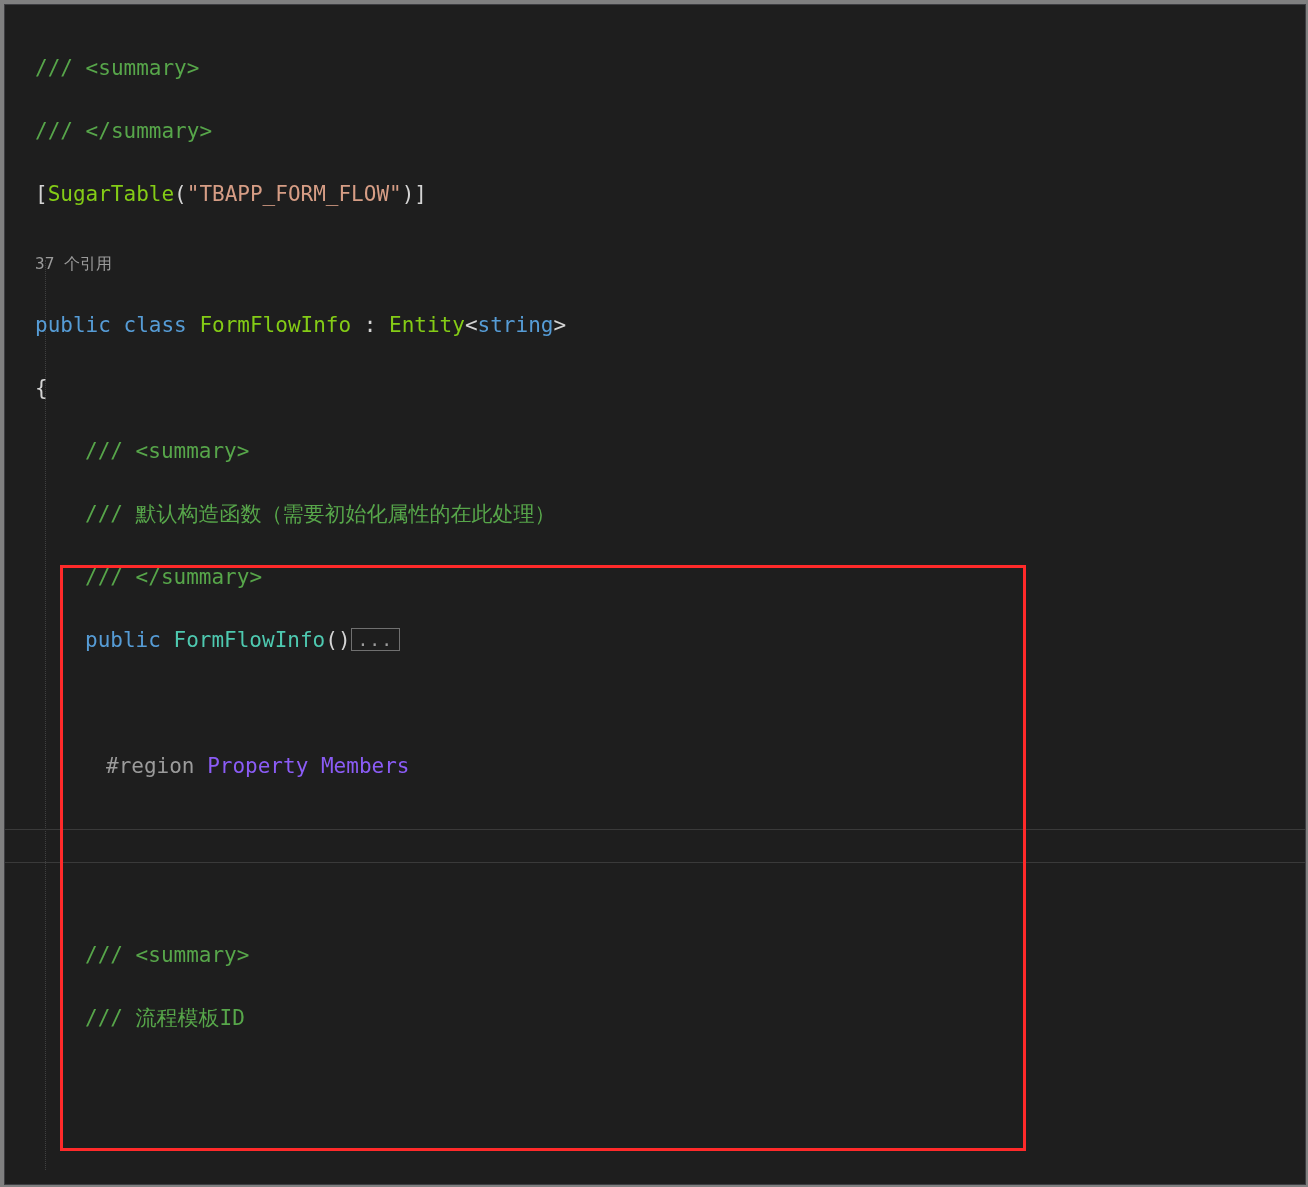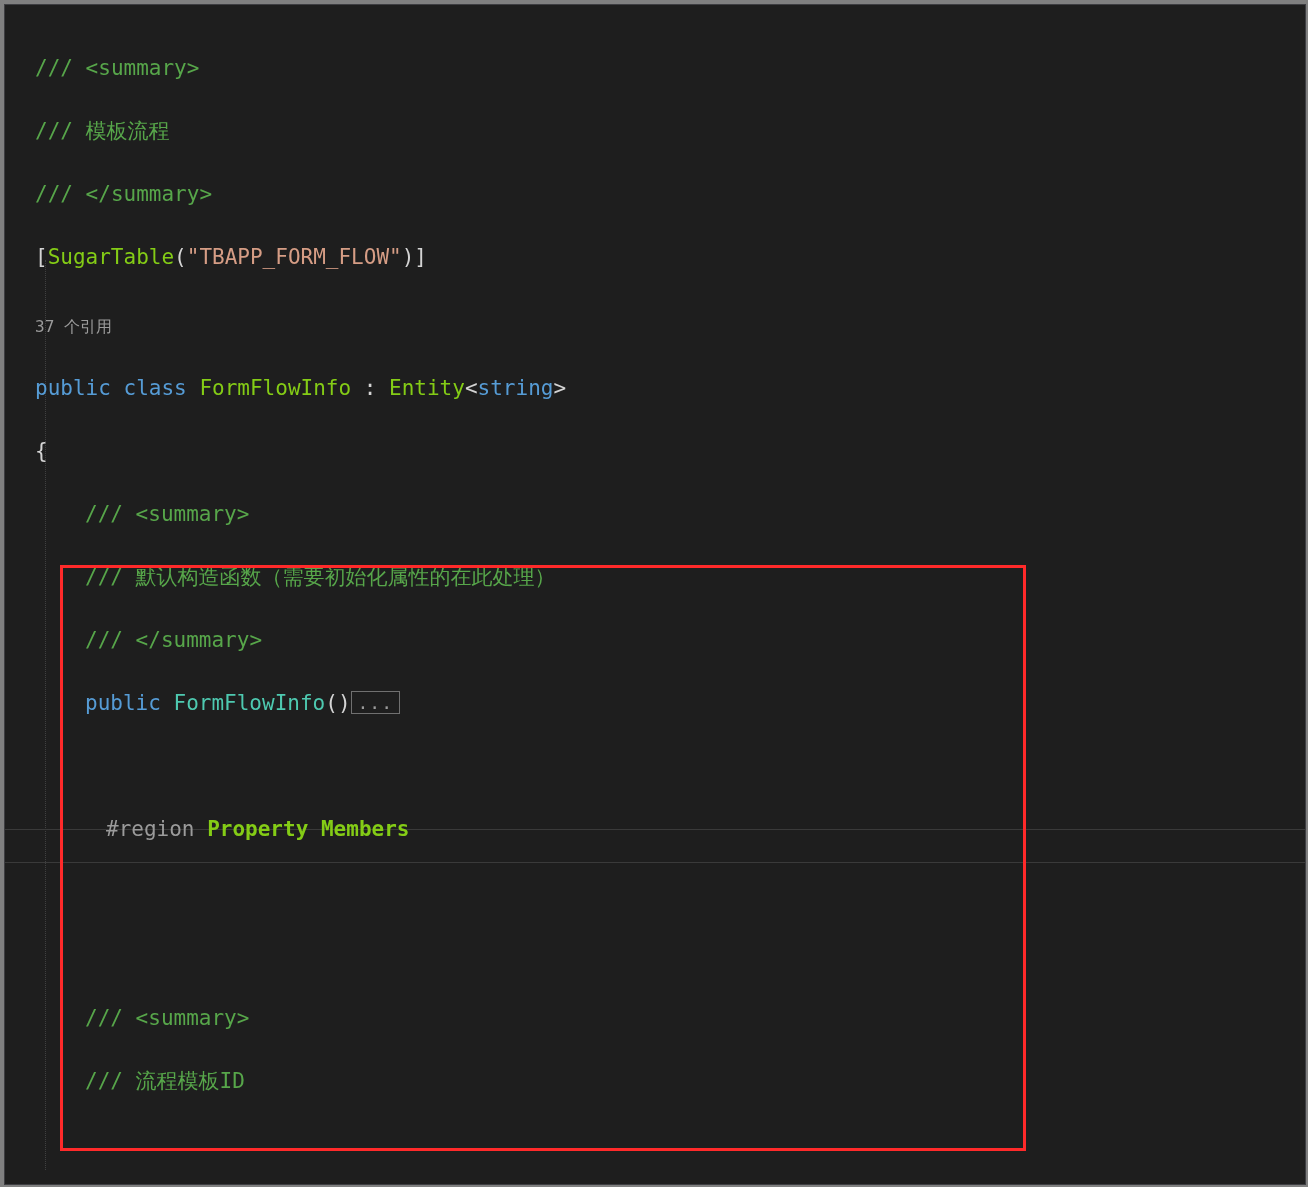--- a/index.html
+++ b/index.html
@@ -35,21 +35,21 @@
   }
   .line { display: block; min-height: 1.5em; }
   .indent1 { padding-left: 50px; }
   .comment { color: #57a64a; }
   .keyword { color: #569cd6; }
   .type { color: #84cc16; }
   .typeref { color: #4ec9b0; }
   .string { color: #d69d85; }
   .punct  { color: #d4d4d4; }
   .region-kw { color: #9b9b9b; margin-left: 21px; }
-  .region-txt { color: #84cc16; font-weight: 700; }
+  .region-txt { color: #8b5cf6; font-weight: 400; }
   .refcount {
     color: #9b9b9b;
     font-size: 16px;
     display: inline-block;
     margin-top: 10px;
     margin-bottom: -2px;
   }
   .collapse-box {
     border: 1px solid #707070;
     padding: 0 6px 0 6px;
@@ -84,21 +84,20 @@
 
 <div class="outer">
   <div class="editor">
 
     <div class="outline-guide" style="left:40px; top:255px; height:910px;"></div>
 
     <div class="current-line-marker" style="top:824px;"></div>
 
     <div class="code">
 <span class="line"><span class="comment"><span>///</span> <span>&lt;summary&gt;</span></span></span>
-<span class="line"><span class="comment"><span>///</span> <span>模板流程</span></span></span>
 <span class="line"><span class="comment"><span>///</span> <span>&lt;/summary&gt;</span></span></span>
 <span class="line"><span class="punct">[</span><span class="type">SugarTable</span><span class="punct">(</span><span class="string">"TBAPP_FORM_FLOW"</span><span class="punct">)</span><span class="punct">]</span></span>
 <span class="line"><span class="refcount">37 个引用</span></span>
 <span class="line"><span class="keyword">public</span> <span class="keyword">class</span> <span class="type">FormFlowInfo</span><span class="punct"> : </span><span class="type">Entity</span><span class="punct">&lt;</span><span class="keyword">string</span><span class="punct">&gt;</span></span>
 <span class="line"><span class="punct">{</span></span>
 <span class="line indent1"><span class="comment"><span>///</span> <span>&lt;summary&gt;</span></span></span>
 <span class="line indent1"><span class="comment"><span>///</span> <span>默认构造函数（需要初始化属性的在此处理）</span></span></span>
 <span class="line indent1"><span class="comment"><span>///</span> <span>&lt;/summary&gt;</span></span></span>
 <span class="line indent1"><span class="keyword">public</span> <span class="typeref">FormFlowInfo</span><span class="punct">()</span><span class="collapse-box">...</span></span>
 <span class="line indent1"> </span>

